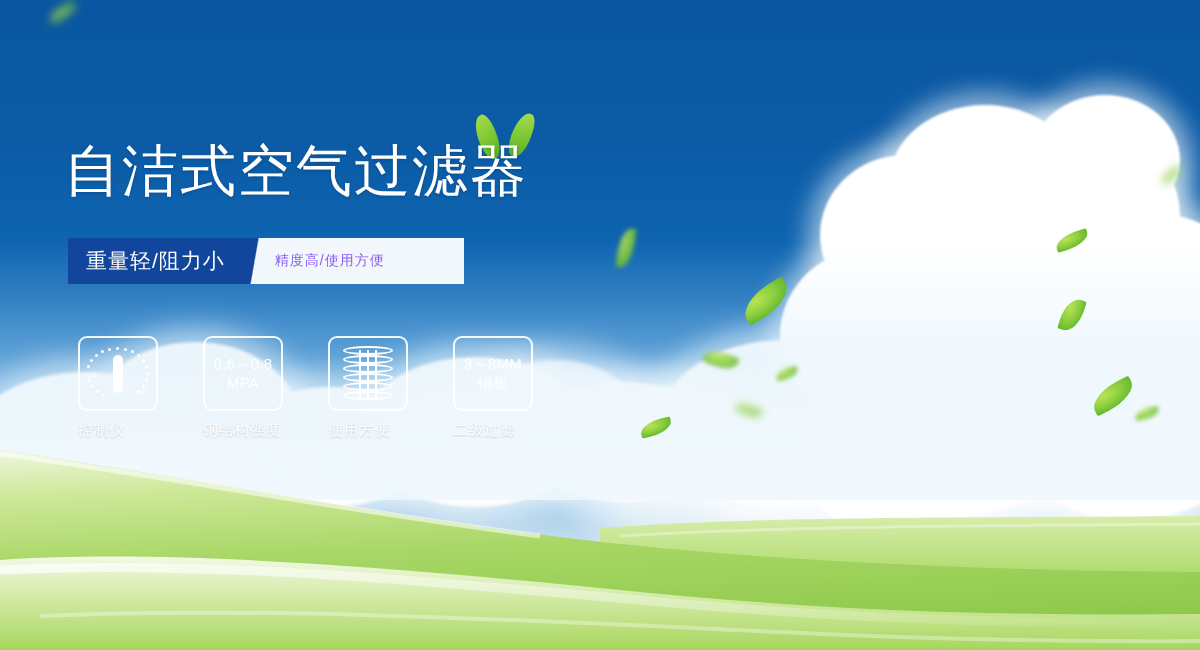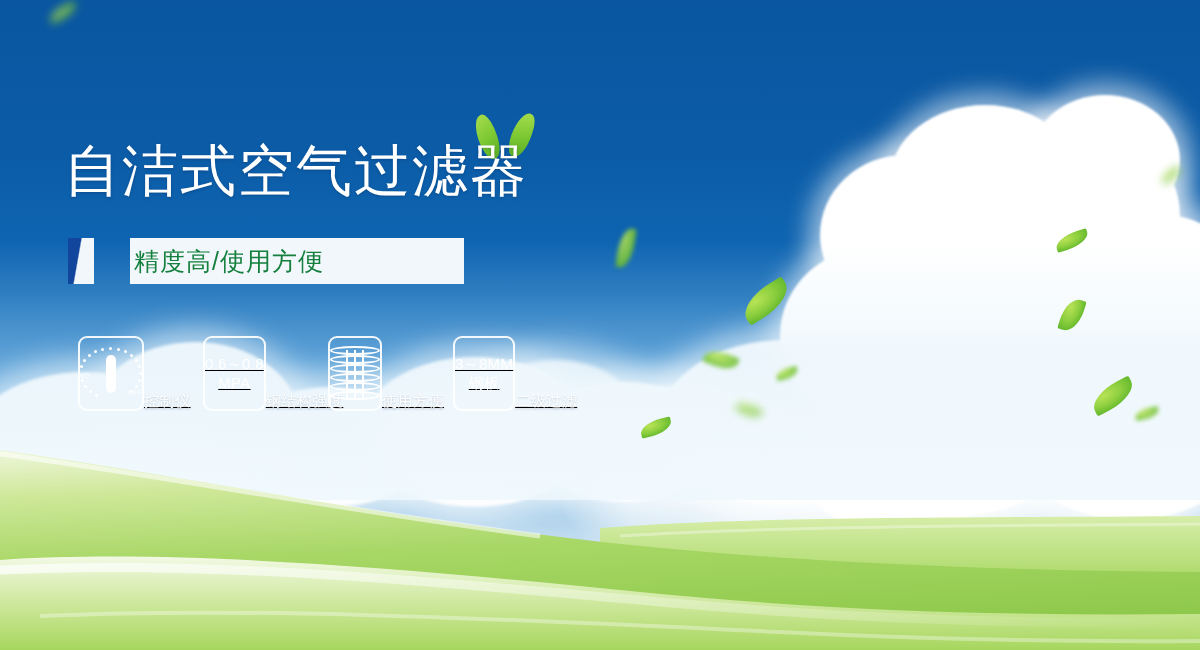--- a/index.html
+++ b/index.html
@@ -103,35 +103,34 @@
     letter-spacing:1px;
     white-space:nowrap;
   }
   #subtitle-divider {
     width:26px;
     background:linear-gradient(100deg,#12459c 0%,#12459c 38%,#f2f7fc 42%,#f2f7fc 100%);
   }
   #subtitle-right {
     flex:1;
     background:#f2f7fc;
-    color:#15803d;
-    font-size:25px;
+    color:#8b5cf6;
+    font-size:14px;
     display:flex; align-items:center;
     padding:0 16px 0 4px;
     letter-spacing:1px;
     white-space:nowrap;
-    margin-left:36px;
   }
 
   
   #features {
     position:absolute; left:78px; top:336px;
     display:flex; gap:45px;
   }
-  .feature { width:80px; display:flex; flex-direction:row; align-items:flex-end;text-decoration:underline; }
+  .feature { width:80px; display:flex; flex-direction:column; align-items:flex-start; }
   .feature-box {
     width:80px; height:75px;
     border:2px solid rgba(255,255,255,.92);
     border-radius:9px;
     display:flex; flex-direction:column;
     align-items:center; justify-content:center;
     color:#ffffff;
     position:relative;
     overflow:visible;
   }
@@ -276,20 +275,21 @@
   <div class="leaf" style="left:1062px;top:298px; width:20px; height:34px; transform:rotate(18deg);"></div>
   <div class="leaf" style="left:1090px;top:385px; width:46px; height:22px; transform:rotate(-28deg);"></div>
   <div class="leaf soft" style="left:1135px;top:408px; width:24px; height:11px; transform:rotate(-10deg);"></div>
   <div class="leaf softer" style="left:1160px;top:170px; width:22px; height:10px; transform:rotate(-30deg);"></div>
 
   <div id="title-leaf-left"></div>
   <div id="title-leaf-right"></div>
   <h1 id="title">自洁式空气过滤器</h1>
 
   <div id="subtitle-bar">
+    <div id="subtitle-left">重量轻/阻力小</div>
     <div id="subtitle-divider"></div>
     <div id="subtitle-right">精度高/使用方便</div>
   </div>
 
   <div id="features">
 
     <div class="feature">
       <div class="feature-box">
         <div class="gauge">
           <div class="gauge-bar"></div>

